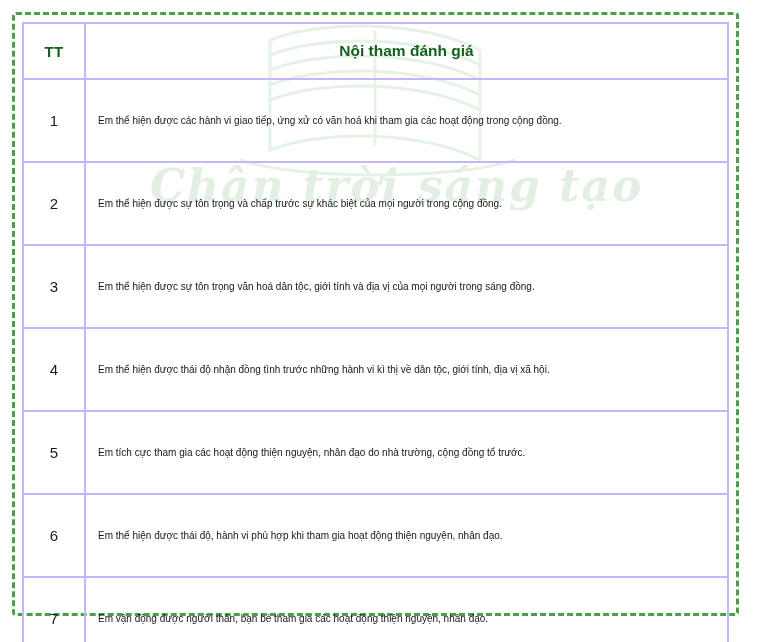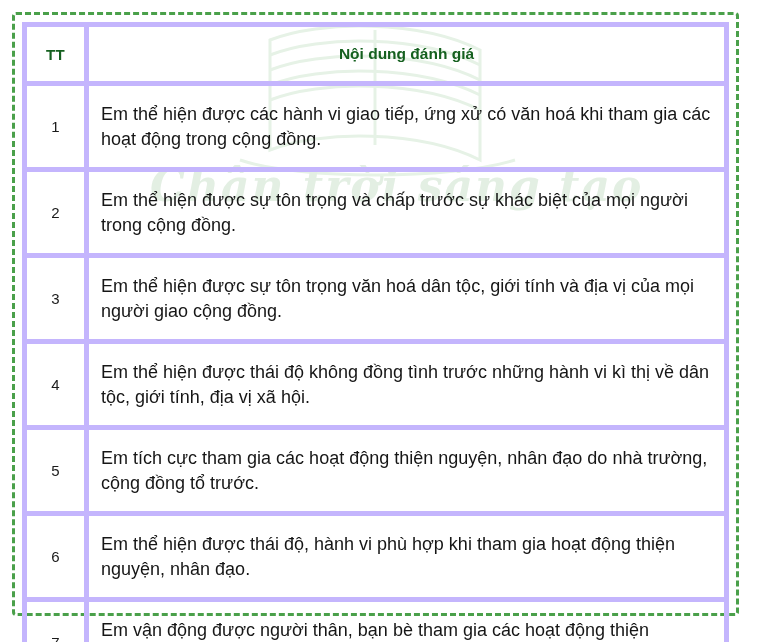--- a/index.html
+++ b/index.html
@@ -75,21 +75,21 @@
     height: 100%;
     border-collapse: collapse;
     table-layout: fixed;
     background: transparent;
   }
 
   table.eval-table col.col-tt { width: 62px; }
 
   table.eval-table th,
   table.eval-table td {
-    border: 5px solid #c4b5fd;
+    border: 2px solid #c4b5fd;
     vertical-align: middle;
     background: transparent;
   }
 
   thead th {
     background: #e8f4e8;
     color: #15601f;
     font-weight: bold;
     text-align: center;
     font-size: 15.5px;
@@ -100,21 +100,21 @@
 
   td.cell-no {
     text-align: center;
     font-size: 15px;
     color: #1a1a1a;
     font-weight: 400;
   }
 
   td.cell-text {
     padding: 7px 10px 7px 12px;
-    font-size: 18px;
+    font-size: 10px;
     line-height: 1.35;
     color: #161616;
     text-align: left;
   }
 
   .row-1 td, .row-2 td, .row-3 td, .row-4 td,
   .row-5 td, .row-6 td, .row-7 td { height: 67px; }
 </style>
 </head>
 <body>
@@ -140,39 +140,39 @@
 
   <div class="table-wrap">
     <table class="eval-table">
       <colgroup>
         <col class="col-tt">
         <col class="col-content">
       </colgroup>
       <thead>
         <tr>
           <th class="th-tt">TT</th>
-          <th class="th-content">Nội dung đánh giá</th>
+          <th class="th-content">Nội tham đánh giá</th>
         </tr>
       </thead>
       <tbody>
         <tr class="row-1">
           <td class="cell-no">1</td>
           <td class="cell-text">Em thể hiện được các hành vi giao tiếp, ứng xử có văn hoá khi tham gia các hoạt động trong cộng đồng.</td>
         </tr>
         <tr class="row-2">
           <td class="cell-no">2</td>
           <td class="cell-text">Em thể hiện được sự tôn trọng và chấp trước sự khác biệt của mọi người trong cộng đồng.</td>
         </tr>
         <tr class="row-3">
           <td class="cell-no">3</td>
-          <td class="cell-text">Em thể hiện được sự tôn trọng văn hoá dân tộc, giới tính và địa vị của mọi người giao cộng đồng.</td>
+          <td class="cell-text">Em thể hiện được sự tôn trọng văn hoá dân tộc, giới tính và địa vị của mọi người trong sáng đồng.</td>
         </tr>
         <tr class="row-4">
           <td class="cell-no">4</td>
-          <td class="cell-text">Em thể hiện được thái độ không đồng tình trước những hành vi kì thị về dân tộc, giới tính, địa vị xã hội.</td>
+          <td class="cell-text">Em thể hiện được thái độ nhận đồng tình trước những hành vi kì thị về dân tộc, giới tính, địa vị xã hội.</td>
         </tr>
         <tr class="row-5">
           <td class="cell-no">5</td>
           <td class="cell-text">Em tích cực tham gia các hoạt động thiện nguyện, nhân đạo do nhà trường, cộng đồng tổ trước.</td>
         </tr>
         <tr class="row-6">
           <td class="cell-no">6</td>
           <td class="cell-text">Em thể hiện được thái độ, hành vi phù hợp khi tham gia hoạt động thiện nguyện, nhân đạo.</td>
         </tr>
         <tr class="row-7">

